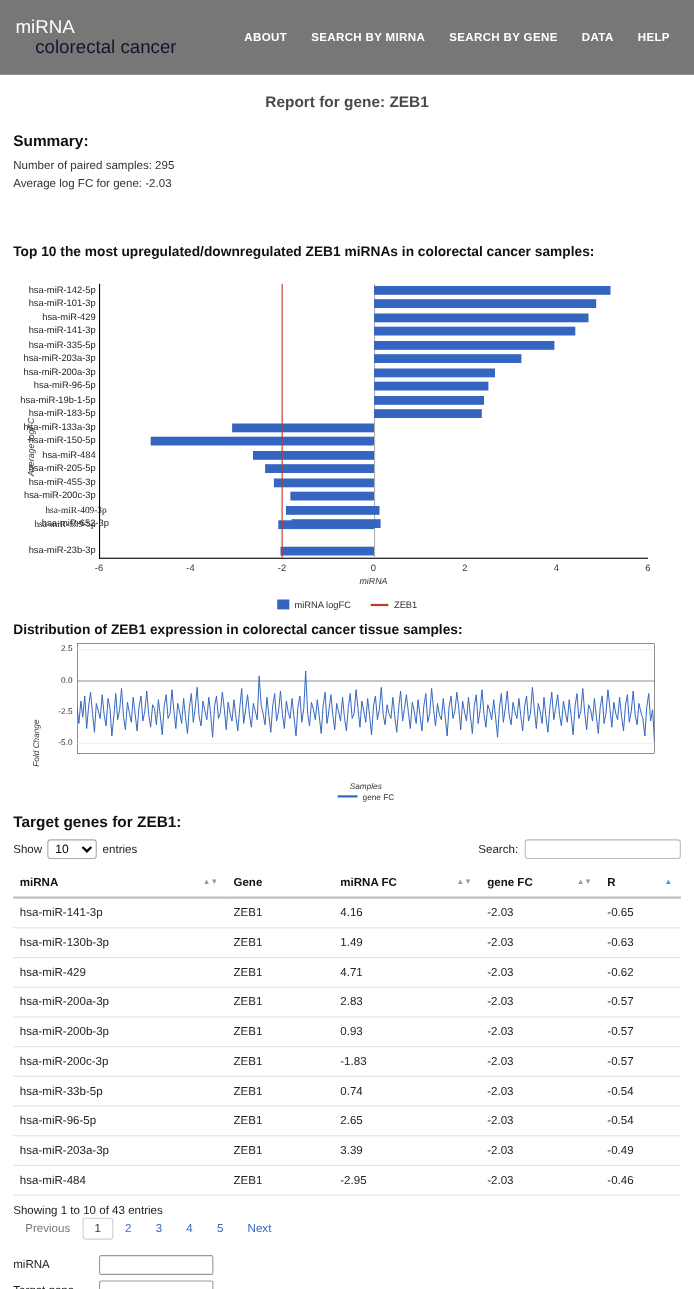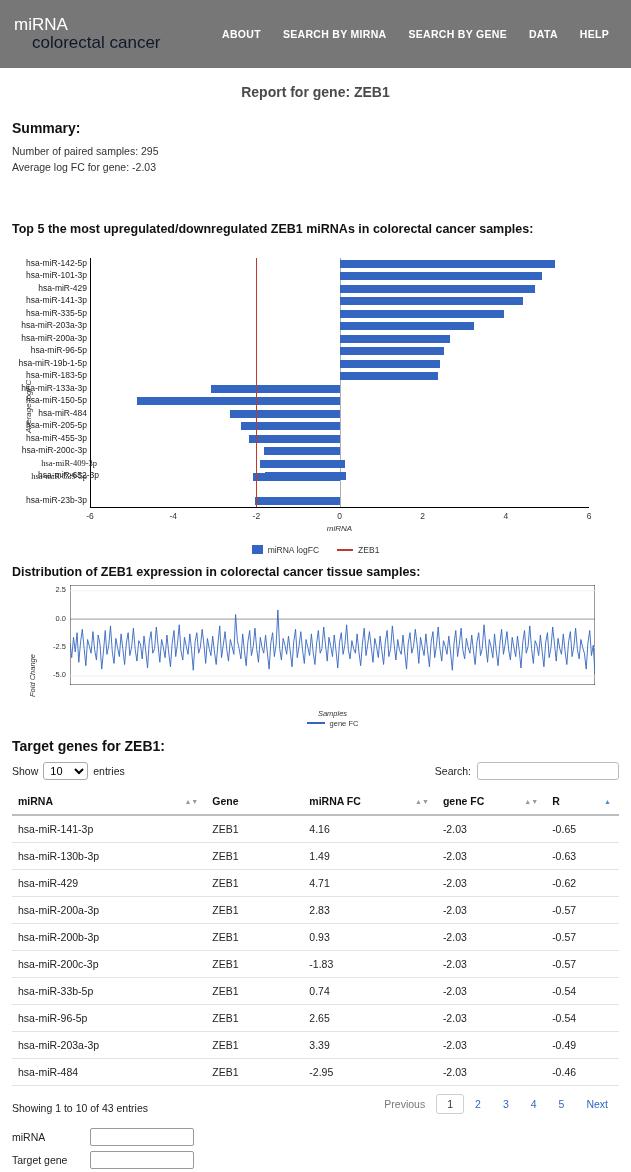--- a/index.html
+++ b/index.html
@@ -222,24 +222,25 @@
     border-bottom: 1px solid #e3e3e3;
     color: #222;
   }
   .col-mirna { width: 32%; }
   .col-gene { width: 16%; }
   .col-mirnafc { width: 22%; }
   .col-genefc { width: 18%; }
   .col-r { width: 12%; }
   .table-footer {
     display: flex;
-    align-items: flex-end;
+    align-items: flex-start;
     justify-content: space-between;
     font-size: 10.5px;
     margin: 8px 0 14px 0;
+    flex-direction: column;
   }
   .pagination { display: flex; align-items: center; gap: 0; }
   .pagination .pg {
     padding: 3px 10px;
     font-size: 10.5px;
     color: #3465c0;
     border: 1px solid transparent;
     cursor: pointer;
   }
   .pagination .pg.current {
@@ -286,21 +287,21 @@
 <h1 class="page-title">Report for gene: ZEB1</h1>
 
 <div class="wrap">
 
   <h3 class="section">Summary:</h3>
   <div class="summary-lines">
     <div>Number of paired samples: 295</div>
     <div>Average log FC for gene: -2.03</div>
   </div>
 
-  <h4 class="chart-title">Top 5 the most upregulated/downregulated ZEB1 miRNAs in colorectal cancer samples:</h4>
+  <h4 class="chart-title">Top 10 the most upregulated/downregulated ZEB1 miRNAs in colorectal cancer samples:</h4>
 
   <div class="barchart-box">
     <div class="y-axis-label">Average logFC</div>
     <div class="barchart" id="barplot">
         <div class="zero-line" style="left: 50%;"></div>
         <div class="bar-row" style="top: 2.25px; left: 0px; right: 0px;">
           <span class="bar-label">hsa-miR-142-5p</span>
           <div class="bar" style="left: 50%; width: 43.1667%; background: rgb(52, 101, 192);"></div>
         </div>
         <div class="bar-row" style="top: 14.75px; left: 0px; right: 0px;">

